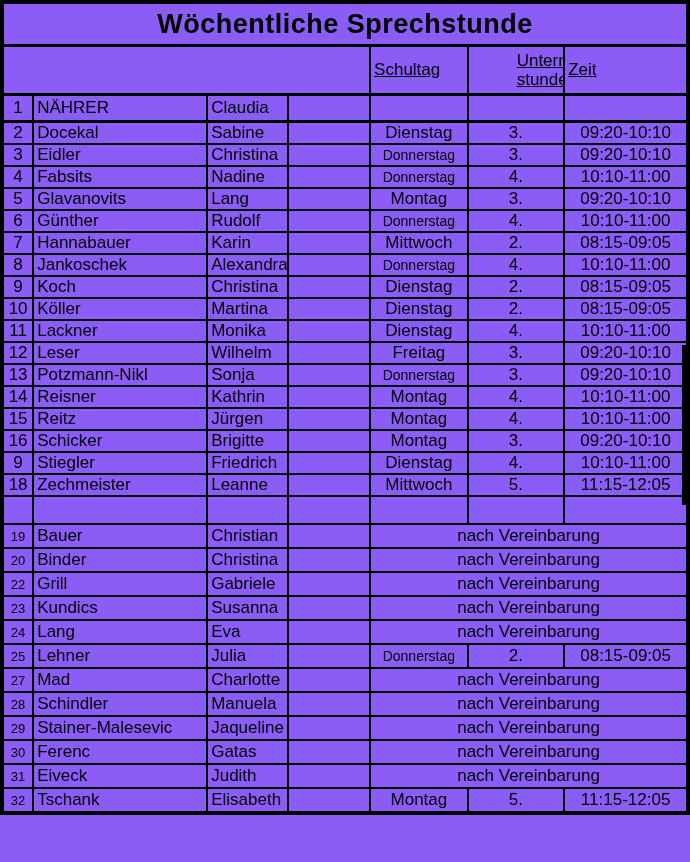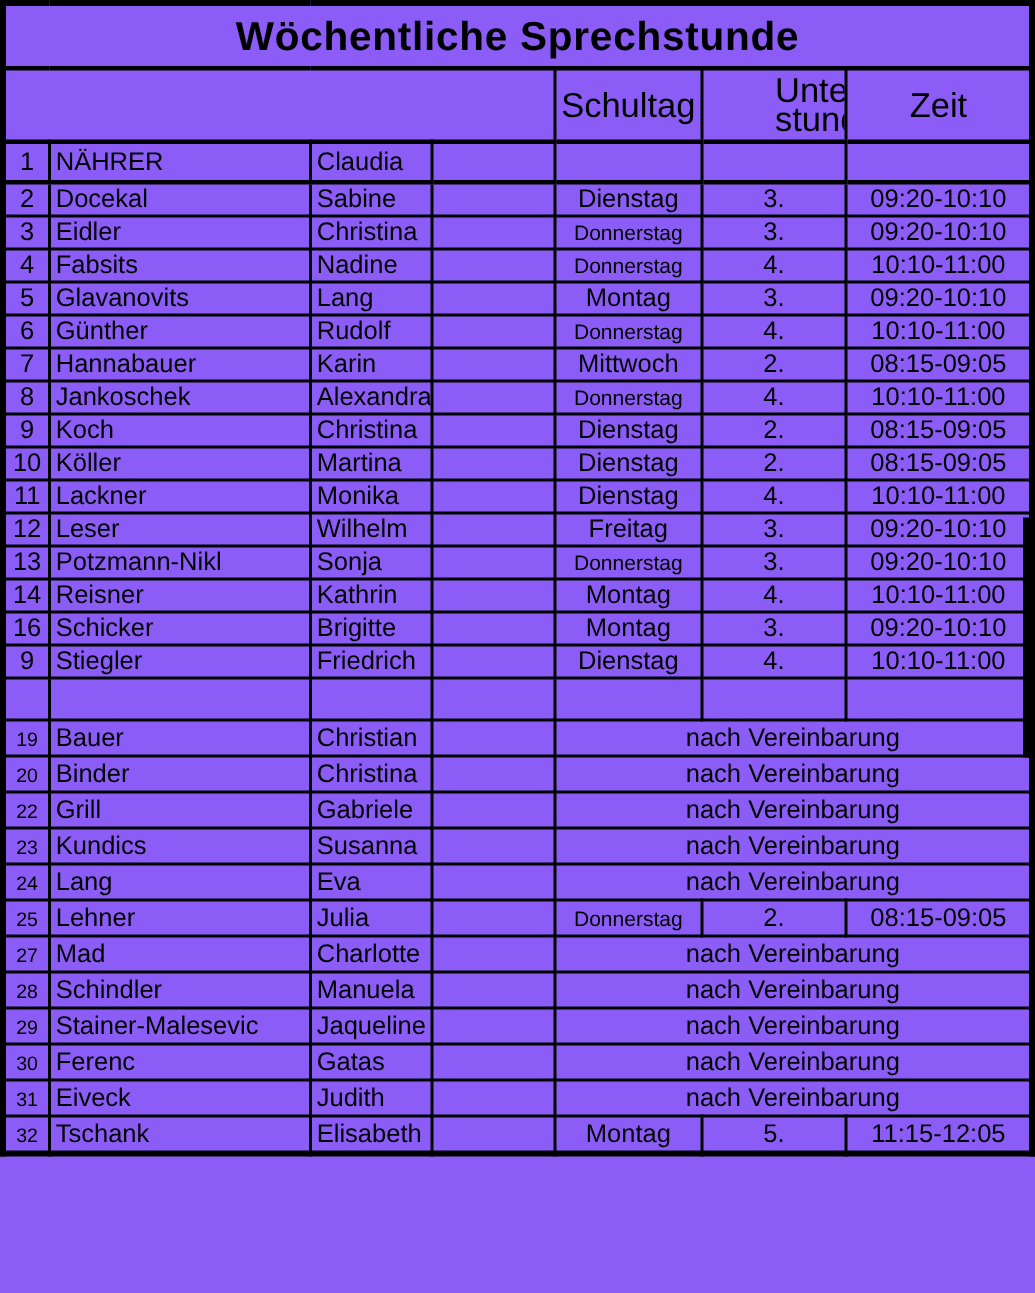--- a/index.html
+++ b/index.html
@@ -31,23 +31,23 @@
   tr.title-row td {
     height:40px;
     font-size:27px;
     font-weight:bold;
     text-align:center;
     border-bottom:3px solid #000000;
     letter-spacing:0.5px;
   }
   tr.header-row td {
     height:46px;
-    text-align:center;
     border-bottom:3px solid #000000;
-    font-size:23px;
+    font-size:17px;
+    text-decoration:underline;
   }
   td.pre { white-space:pre-line; line-height:19px;padding-left:48px; }
   td.num { text-align:center; padding:0 1px; }
   td.left { text-align:left; }
   td.center { text-align:center; }
   tr.r1 td { height:24px; border-bottom:3px solid #000000; }
   tr.spacer td { height:26px; }
   tr.s2 td { height:22px; }
   tr.s2 td.num { font-size:13px; }
   td.day-small { font-size:14px; }
@@ -208,36 +208,54 @@
         <tr class="">
           <td class="num">14</td>
           <td class="left">Reisner</td>
           <td class="left">Kathrin</td>
           <td></td>
           <td class="center">Montag</td>
           <td class="center">4.</td>
           <td class="center">10:10-11:00</td>
         </tr>
         <tr class="">
+          <td class="num">15</td>
+          <td class="left">Reitz</td>
+          <td class="left">Jürgen</td>
+          <td></td>
+          <td class="center">Montag</td>
+          <td class="center">4.</td>
+          <td class="center">10:10-11:00</td>
+        </tr>
+        <tr class="">
           <td class="num">16</td>
           <td class="left">Schicker</td>
           <td class="left">Brigitte</td>
           <td></td>
           <td class="center">Montag</td>
           <td class="center">3.</td>
           <td class="center">09:20-10:10</td>
         </tr>
         <tr class="">
           <td class="num">9</td>
           <td class="left">Stiegler</td>
           <td class="left">Friedrich</td>
           <td></td>
           <td class="center">Dienstag</td>
           <td class="center">4.</td>
           <td class="center">10:10-11:00</td>
+        </tr>
+        <tr class="">
+          <td class="num">18</td>
+          <td class="left">Zechmeister</td>
+          <td class="left">Leanne</td>
+          <td></td>
+          <td class="center">Mittwoch</td>
+          <td class="center">5.</td>
+          <td class="center">11:15-12:05</td>
         </tr>
         <tr class="spacer">
           <td></td>
           <td></td>
           <td></td>
           <td></td>
           <td></td>
           <td></td>
           <td></td>
         </tr>

